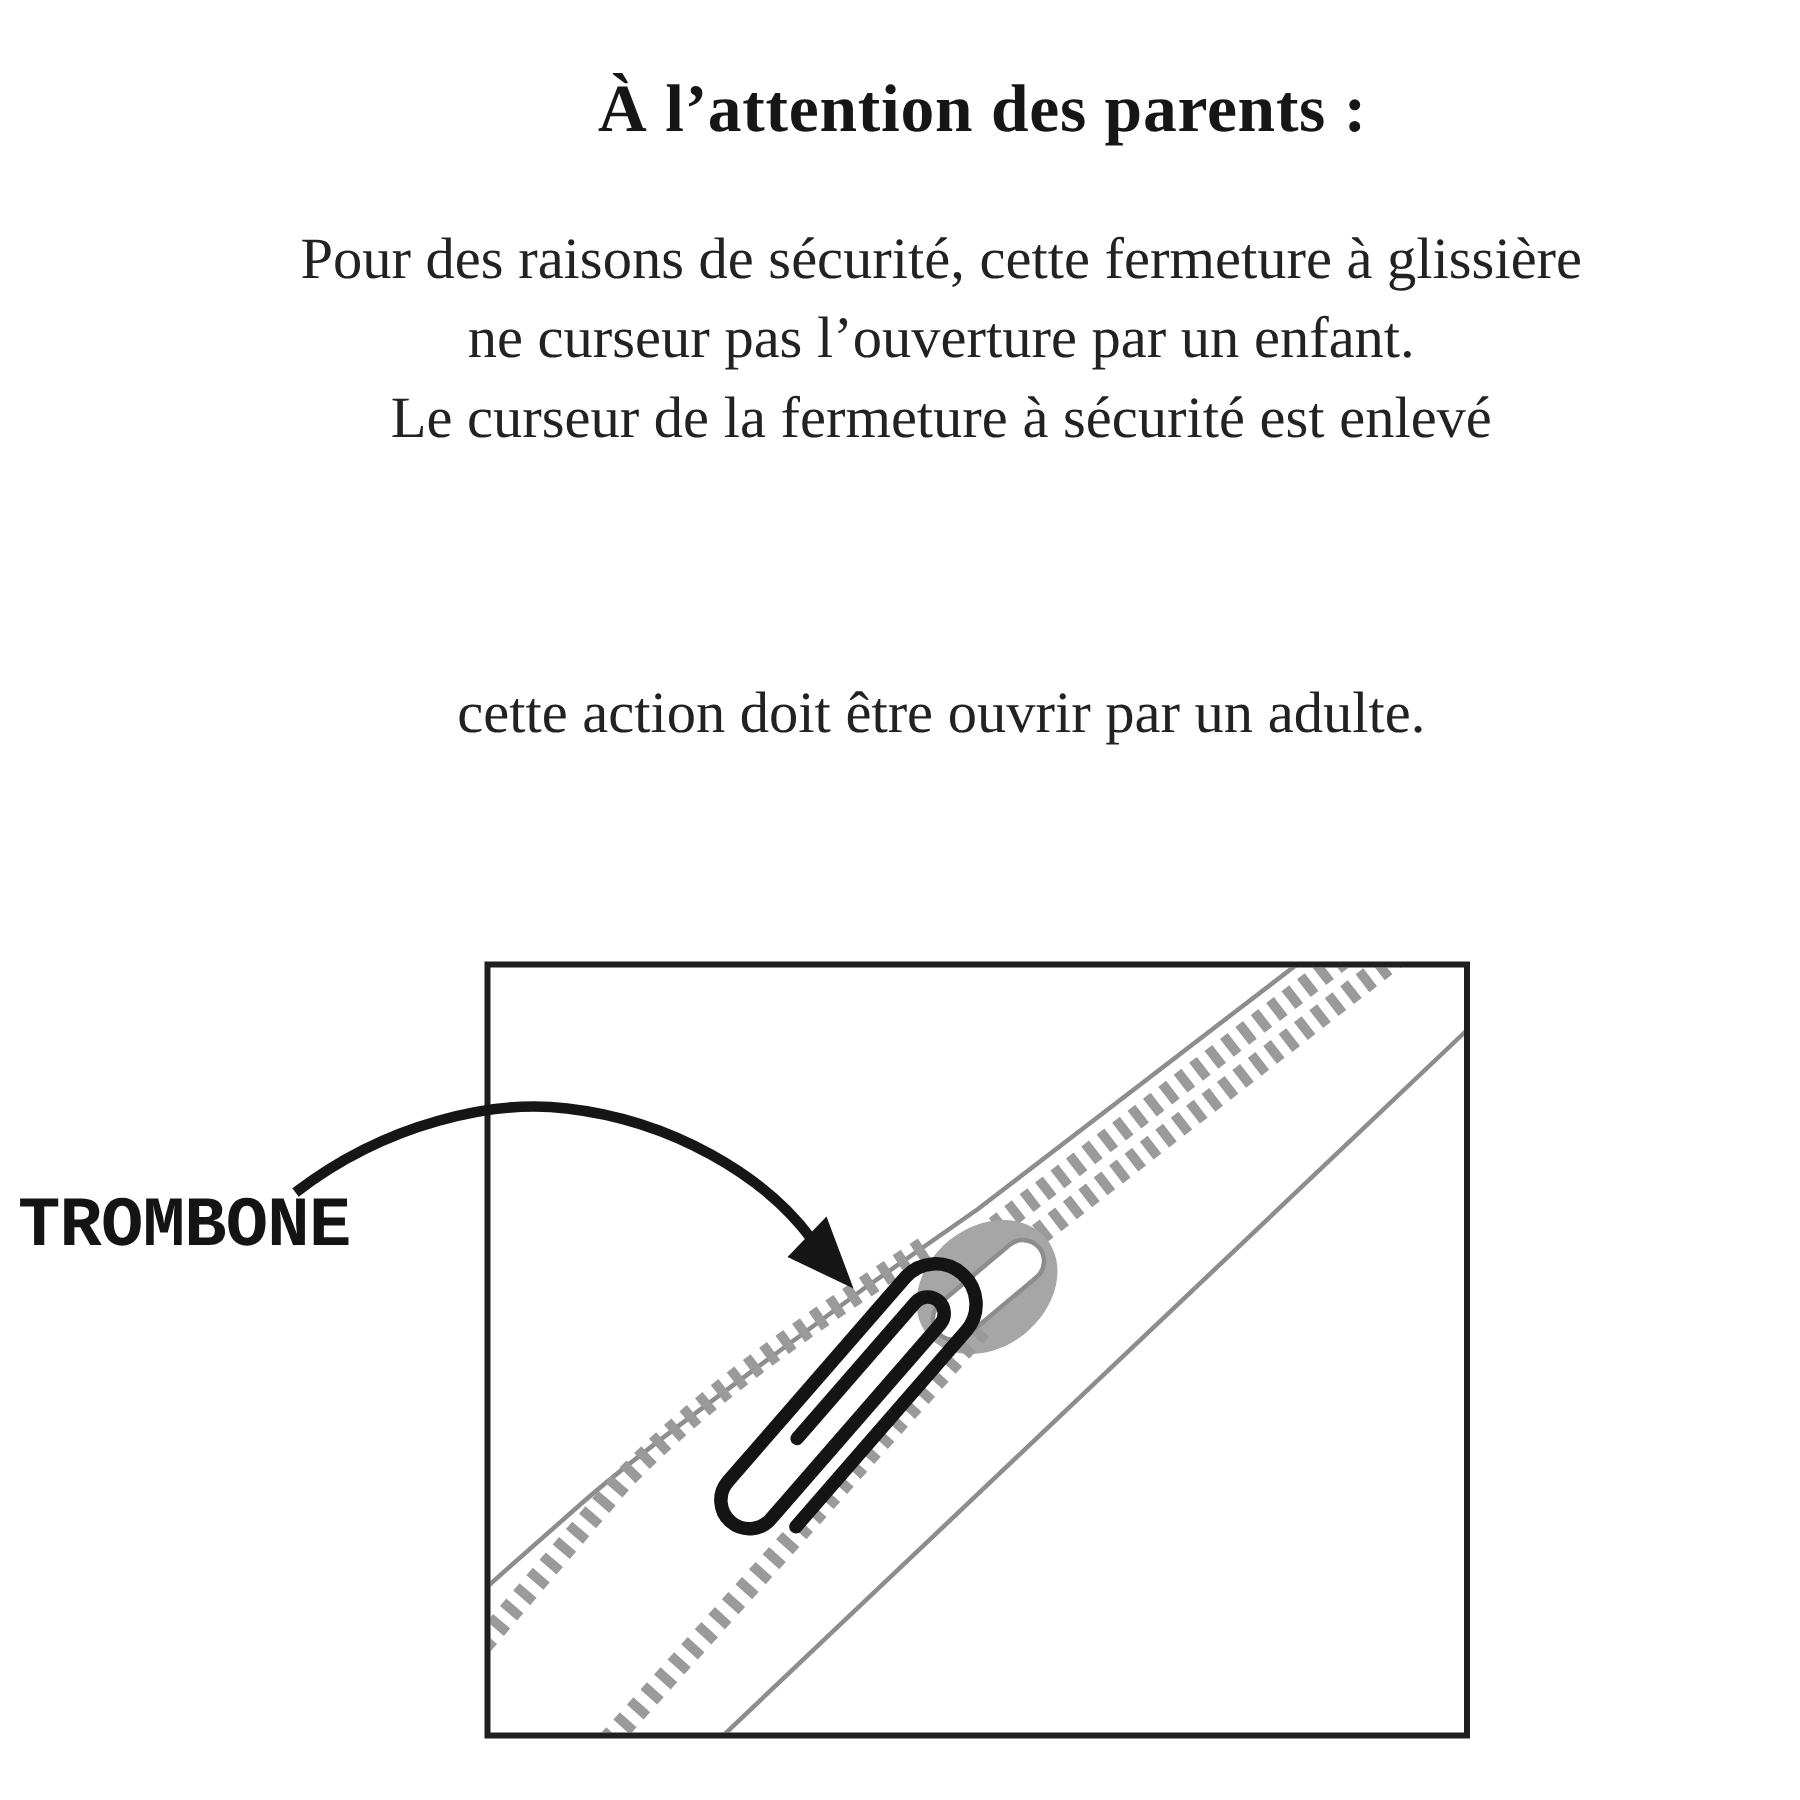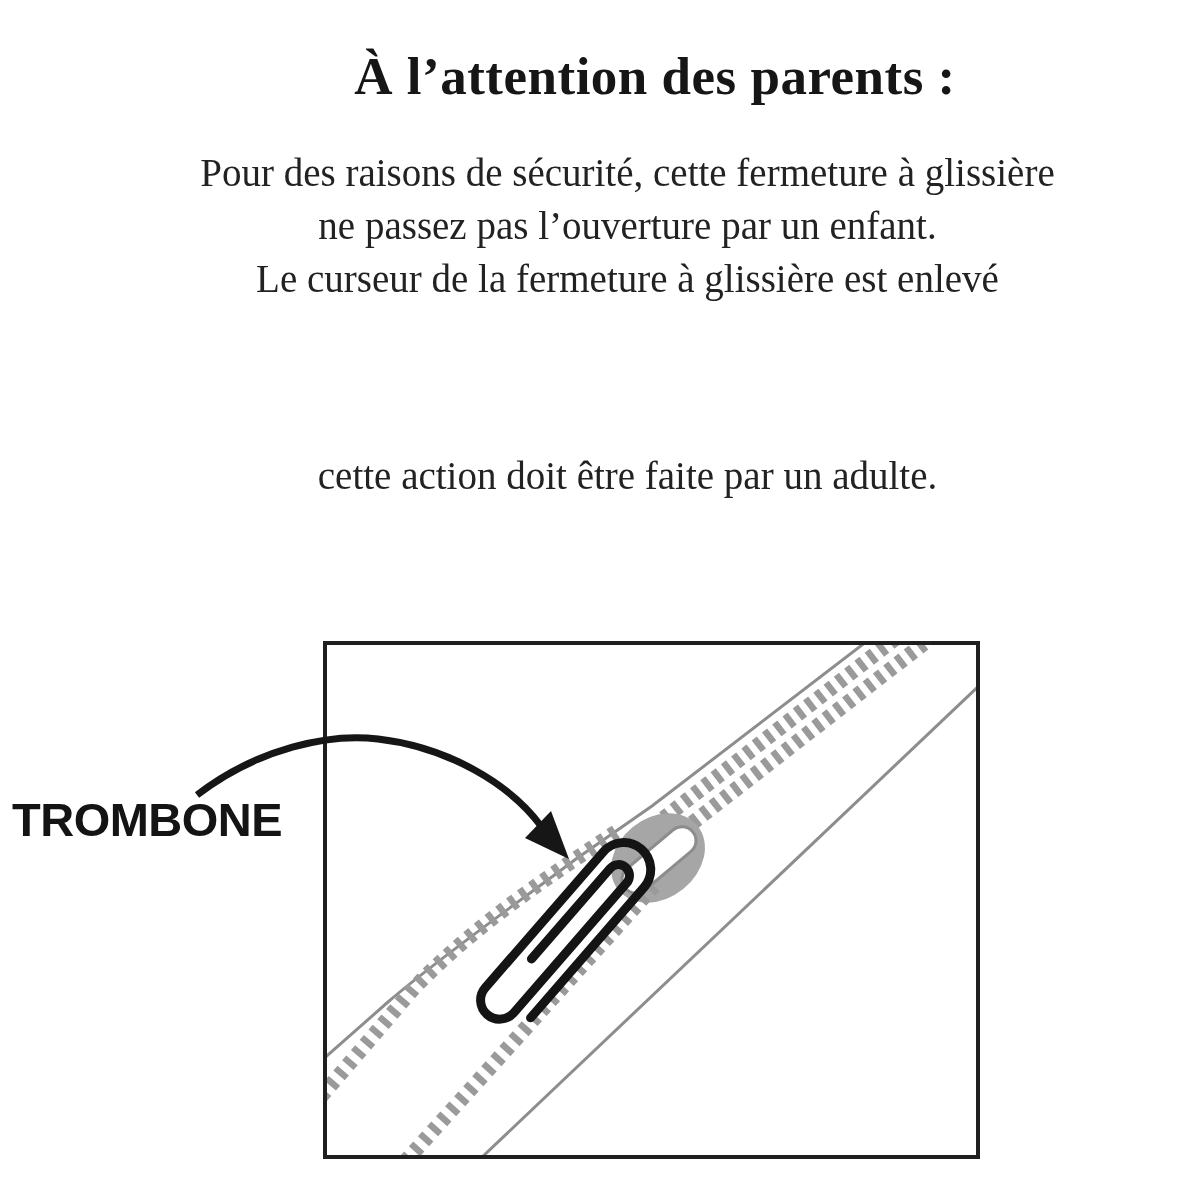--- a/index.html
+++ b/index.html
@@ -2,33 +2,33 @@
 <html><head>
 <meta charset="utf-8">
 <style>
   html,body{margin:0;padding:0;}
   body{
     width:1200px;height:1200px;position:relative;background:#ffffff;
     font-family:"Liberation Serif",serif;color:#1d1d1d;overflow:hidden;
   }
   .doc-title{
     position:absolute;top:46px;left:110px;width:1090px;
-    text-align:center;font-size:53px;font-weight:700;letter-spacing:.5px;
+    text-align:center;font-size:45px;font-weight:700;letter-spacing:.5px;
     color:#161616;
   }
   .para{
     position:absolute;left:55px;width:1145px;text-align:center;
     font-size:39px;line-height:53px;font-weight:400;color:#222;
   }
   .para-1{top:146px;}
   .para-2{top:449px;}
   .diagram-layer{position:absolute;left:0;top:0;width:1200px;height:1200px;}
   .trombone-label{
     position:absolute;left:12px;top:792px;
-    font-family:Liberation Sans, sans-serif;font-weight:700;
+    font-family:Liberation Mono, monospace;font-weight:700;
     font-size:47px;letter-spacing:-.5px;color:#141414;
   }
 </style>
 </head>
 <body>
 
 <svg class="diagram-layer" width="1200" height="1200" viewBox="0 0 1200 1200" aria-hidden="true">
   <defs>
     <clipPath id="boxclip">
       <rect x="327" y="645" width="649" height="510"></rect>
@@ -64,21 +64,21 @@
   <rect x="325" y="643" width="653" height="514" fill="none" stroke="#1f1f1f" stroke-width="4"></rect>
 
   <path d="M 197,795 C 258,748 330,733 378,739 C 448,747 510,784 541,826" fill="none" stroke="#161616" stroke-width="7"></path>
   <polygon points="569,859 525,838 551,811" fill="#161616"></polygon>
 </svg>
 
 <div class="doc-title">À l’attention des parents :</div>
 
 <div class="para para-1">
   <div>Pour des raisons de sécurité, cette fermeture à glissière</div>
-  <div>ne passez pas l’ouverture par un enfant.</div>
-  <div>Le curseur de la fermeture à glissière est enlevé</div>
+  <div>ne curseur pas l’ouverture par un enfant.</div>
+  <div>Le curseur de la fermeture à sécurité est enlevé</div>
 </div>
 
 <div class="para para-2">
-  <div>cette action doit être faite par un adulte.</div>
+  <div>cette action doit être ouvrir par un adulte.</div>
 </div>
 
 <div class="trombone-label">TROMBONE</div>
 
 </body></html>

